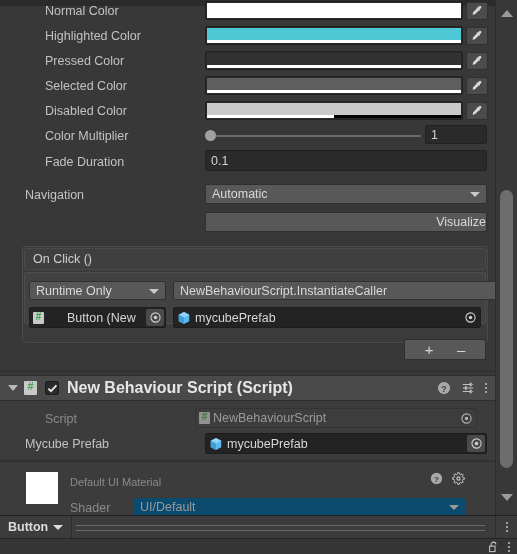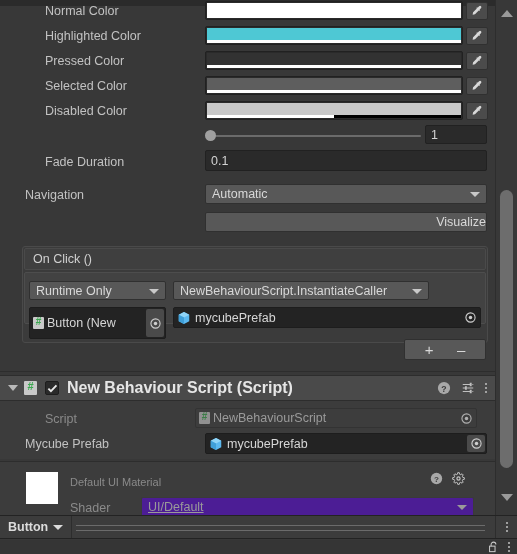--- a/index.html
+++ b/index.html
@@ -205,20 +205,23 @@
       <div class="alpha">
           <i style="width:50%"></i>
         </div>
     </div>
     <div class="eyedropper" style="left:466px; top:102px;">
       <svg width="13" height="13" viewBox="0 0 16 16">
         <path d="M12.4 1.6a1.8 1.8 0 0 0-2.5 0L8.2 3.3l-.6-.6-1 1 .6.6-4.6 4.6L2 11.6l.3.3 2.6-.6 4.6-4.6.6.6 1-1-.6-.6 1.7-1.7a1.8 1.8 0 0 0 .2-2.4z" fill="#d8d8d8"></path>
       </svg>
     </div>
 
+    <div class="row" style="left:45px; top:125px;">
+      <span class="lbl">Color Multiplier</span>
+    </div>
     <div class="slider-track" style="left:207px; top:135px; width:214px;"></div>
     <div class="slider-knob" style="left:205px; top:130px;"></div>
     <div class="numfield" style="left:425px; top:125px; width:62px; height:19px;">
       <span>1</span>
     </div>
 
     <div class="row" style="left:45px; top:151px;">
       <span class="lbl">Fade Duration</span>
     </div>
     <div class="textfield" style="left:205px; top:150px; width:282px; height:21px;">
@@ -239,26 +242,26 @@
     <div class="eventbox" style="left:22px; top:246px; width:466px; height:97px;"></div>
     <div class="eventheader" style="left:24px; top:248px; width:462px; height:22px;">
       <span>On Click ()</span>
     </div>
     <div class="eventrow" style="left:24px; top:272px; width:462px; height:52px;"></div>
 
     <div class="dropdown" style="left:29px; top:281px; width:137px; height:19px;">
       <span>Runtime Only</span>
       <span class="caret"></span>
     </div>
-    <div class="dropdown" style="left:173px; top:281px; width:256px; height:19px;">
+    <div class="dropdown" style="left:173px; top:281px; width:344px; height:19px;">
       <span>NewBehaviourScript.InstantiateCaller</span>
       <span class="caret"></span>
     </div>
 
-    <div class="objfield" style="left:29px; top:307px; width:137px; height:32px;">
+    <div class="objfield" style="left:29px; top:307px; width:137px; height:21px;gap:20px;">
       <span class="icon-script small"></span>
       <span>Button (New</span>
       <span class="objsel boxed">
         <svg width="11" height="11" viewBox="0 0 12 12">
           <circle cx="6" cy="6" r="5" fill="none" stroke="#cfcfcf" stroke-width="1.2"></circle>
           <circle cx="6" cy="6" r="1.9" fill="#cfcfcf"></circle>
         </svg>
       </span>
     </div>
 
@@ -357,21 +360,21 @@
         <text x="8" y="12" font-size="10" font-family="Liberation Sans, sans-serif" font-weight="bold" fill="#3d3d3d" text-anchor="middle">?</text>
       </svg>
       <svg width="13" height="13" viewBox="0 0 16 16">
         <path d="M8 5.3A2.7 2.7 0 1 0 8 10.7 2.7 2.7 0 0 0 8 5.3zm0 1.5a1.2 1.2 0 1 1 0 2.4 1.2 1.2 0 0 1 0-2.4z" fill="#c3c3c3"></path>
         <path d="M7 .8h2l.3 1.9 1.5.6 1.6-1.1 1.4 1.4-1.1 1.6.6 1.5 1.9.3v2l-1.9.3-.6 1.5 1.1 1.6-1.4 1.4-1.6-1.1-1.5.6L9 15.2H7l-.3-1.9-1.5-.6-1.6 1.1-1.4-1.4 1.1-1.6-.6-1.5L.8 9V7l1.9-.3.6-1.5L2.2 3.6 3.6 2.2l1.6 1.1 1.5-.6z" fill="none" stroke="#c3c3c3" stroke-width="1.2"></path>
       </svg>
     </div>
     <div class="row" style="left:70px; top:497px;">
       <span class="lbl dim">Shader</span>
     </div>
-    <div class="dropdown" style="left:141px; top:497px; width:333px; height:20px; background:#4c1d95; border-color:#3a3a3a; color:#9a9a9a;text-decoration:underline;">
+    <div class="dropdown" style="left:133px; top:497px; width:333px; height:20px; background:#0c4a6e; border-color:#3a3a3a; color:#9a9a9a;">
       <span>UI/Default</span>
       <span class="caret" style="border-top-color:#9a9a9a;"></span>
     </div>
 
   </div>
 
   <div class="sbar">
     <span class="arrow" style="top:10px; border-bottom:7px solid #9a9a9a;"></span>
     <div class="thumb" style="top:190px; height:278px;"></div>
     <span class="arrow" style="top:494px; border-top:7px solid #9a9a9a;"></span>

